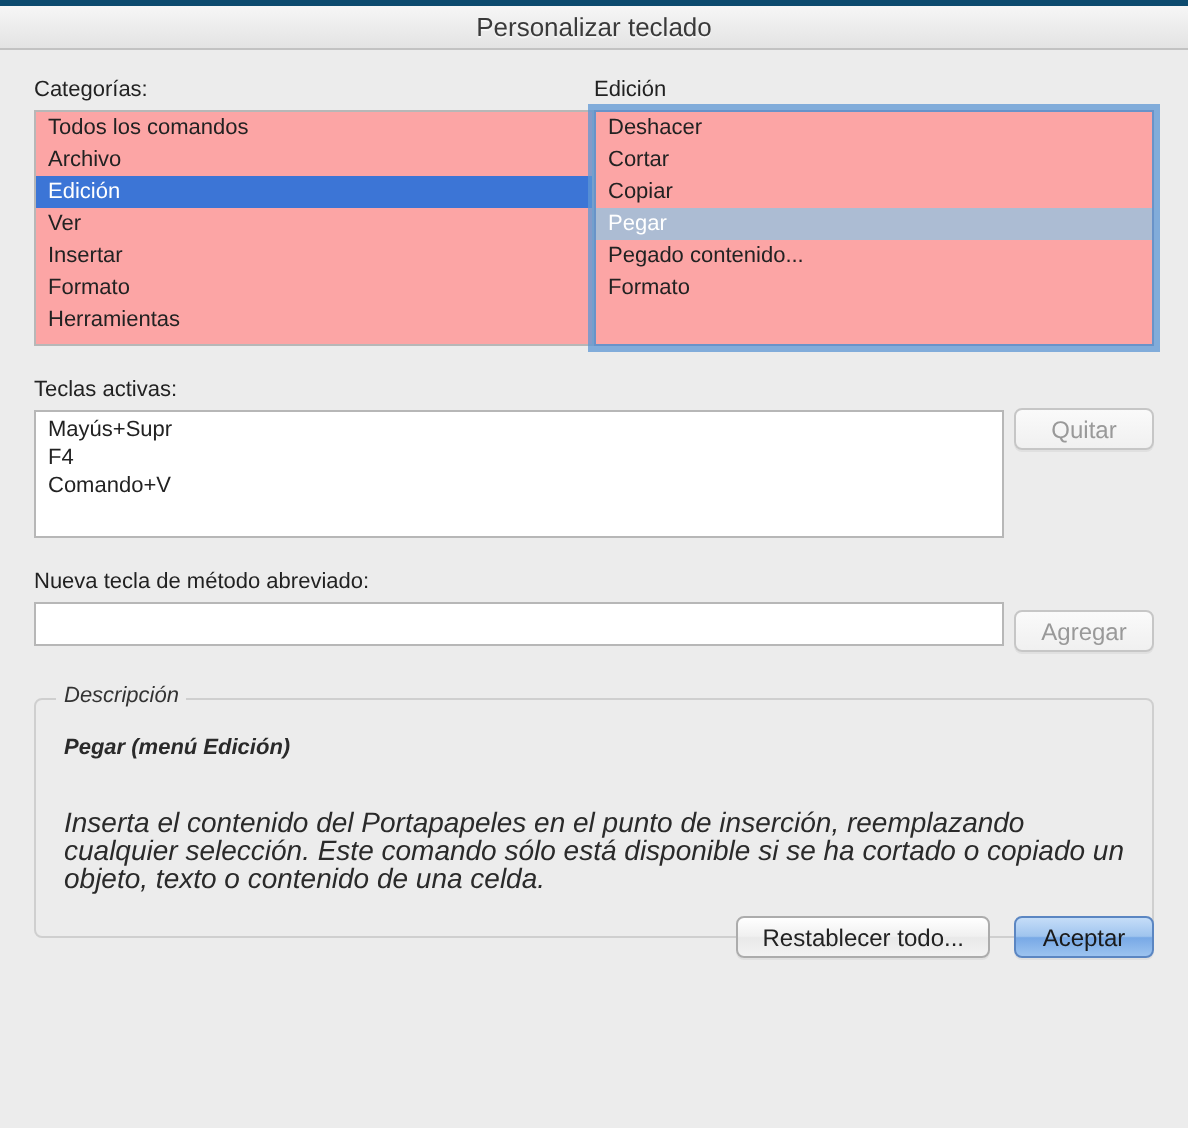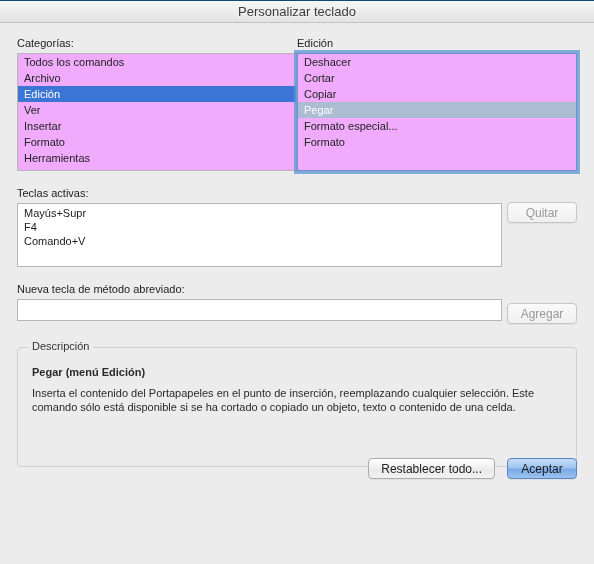--- a/index.html
+++ b/index.html
@@ -8,21 +8,21 @@
     width: 594px; height: 564px;
     font-family: "Lucida Grande", "Helvetica Neue", Arial, sans-serif;
     font-size: 11px;
     background: #ececec;
     color: #222;
     -webkit-font-smoothing: antialiased;
   }
   .window {
     width: 594px; height: 495px;
     background: #ececec;
-    border-top: 1px solid #0c4a6e;
+    border-top: 3px solid #0c4a6e;
     position: relative;
   }
   .titlebar {
     height: 22px;
     line-height: 22px;
     text-align: center;
     font-size: 13px;
     color: #3a3a3a;
     background: linear-gradient(#f6f6f6, #e3e3e3);
     border-bottom: 1px solid #c2c2c2;
@@ -42,21 +42,21 @@
     flex-direction: column;
   }
   .label {
     font-size: 11px;
     margin-bottom: 4px;
     color: #222;
   }
   .listbox {
     height: 118px;
     border: 1px solid #b7b7b7;
-    background: #f0abfc;
+    background: #fca5a5;
     overflow-y: scroll;
   }
   .listbox.focused {
     outline: none;
     box-shadow: 0 0 0 3px rgba(94,151,212,0.75);
     border-color: #6893c9;
   }
   .listitem {
     padding: 1px 6px 1px 6px;
     line-height: 14px;
@@ -131,38 +131,39 @@
     color: #1a1a1a;
   }
 
   .desc-group {
     margin-top: 26px;
     border: 1px solid #cfcfcf;
     border-radius: 4px;
     padding: 18px 14px 14px 14px;
     position: relative;
     height: 120px;
+    font-style: italic;
   }
   .desc-legend {
     position: absolute;
     top: -8px;
     left: 10px;
     background: #ececec;
     padding: 0 4px;
     font-size: 11px;
     color: #333;
   }
   .desc-title {
     font-size: 11px;
     font-weight: bold;
     color: #2a2a2a;
-    margin-bottom: 8px;
+    margin-bottom: 24px;
   }
   .desc-body {
-    font-size: 11px;
+    font-size: 14px;
     color: #2a2a2a;
     line-height: 14px;
   }
 
   .footer {
     position: absolute;
     right: 17px;
     bottom: 16px;
     display: flex;
     gap: 12px;
@@ -194,21 +195,21 @@
             <div class="listitem">Herramientas</div>
           </div>
       </div>
       <div class="col">
         <div class="label">Edición</div>
         <div class="listbox focused" id="commands-list">
             <div class="listitem">Deshacer</div>
             <div class="listitem">Cortar</div>
             <div class="listitem">Copiar</div>
             <div class="listitem selected-inactive">Pegar</div>
-            <div class="listitem">Formato especial...</div>
+            <div class="listitem">Pegado contenido...</div>
             <div class="listitem">Formato</div>
           </div>
       </div>
     </div>
 
     <div class="section">
       <div class="label">Teclas activas:</div>
       <div class="activekeys-box" id="activekeys-list">
           <div>Mayús+Supr</div>
           <div>F4</div>

